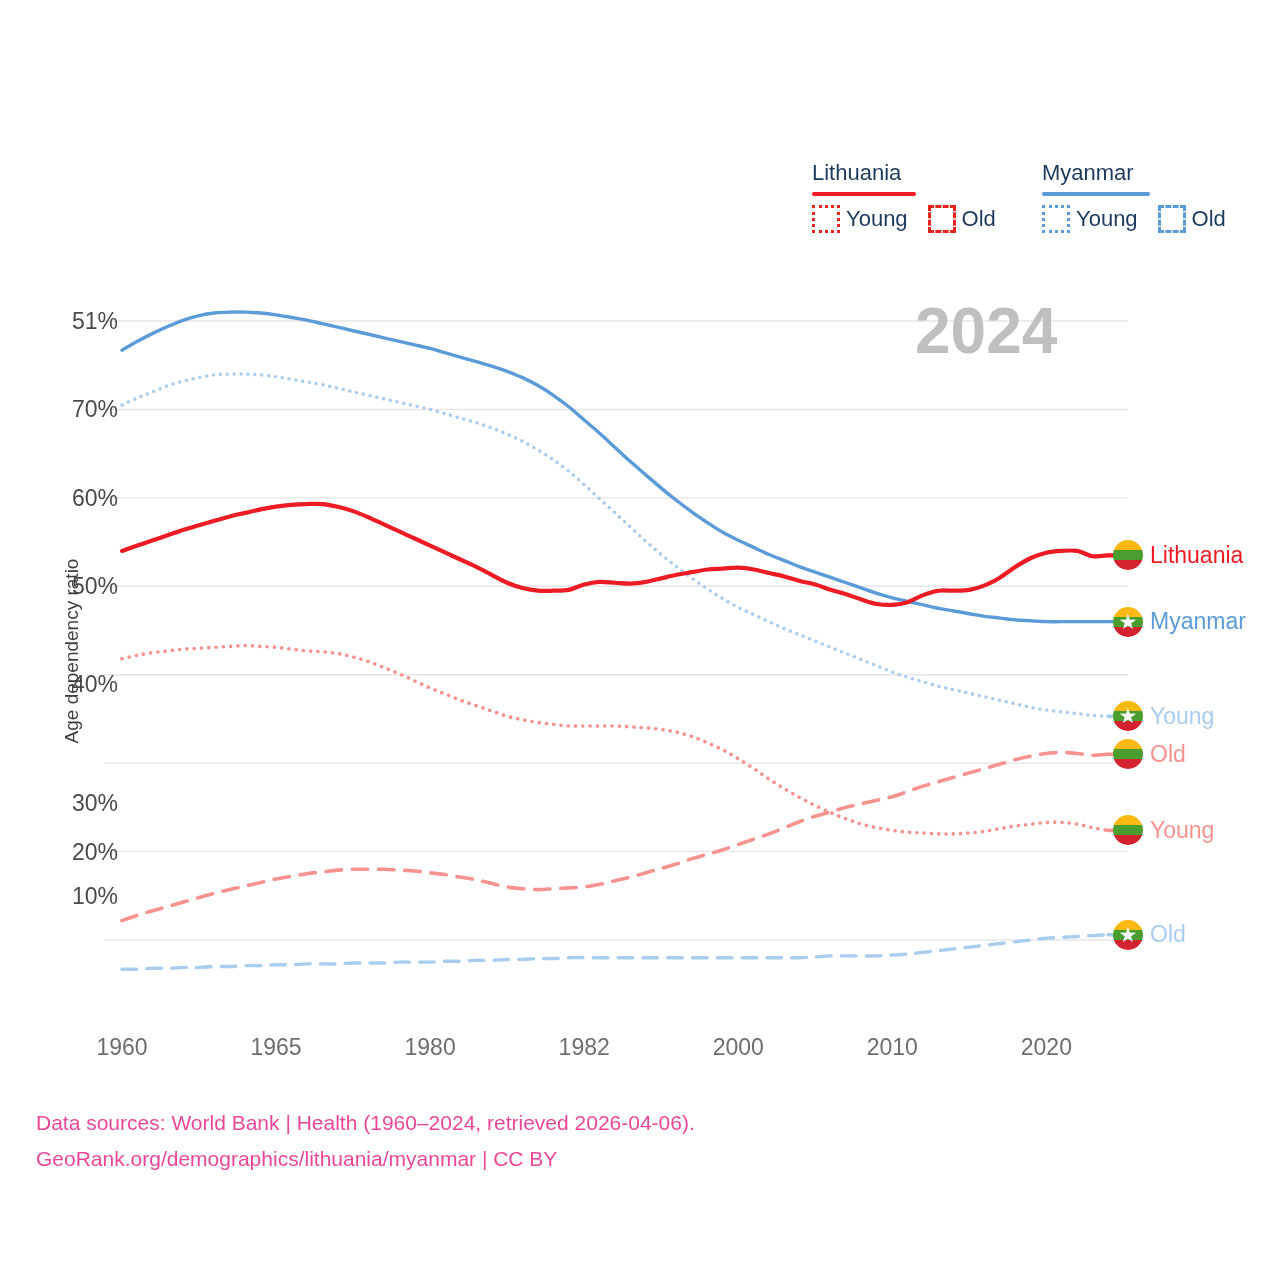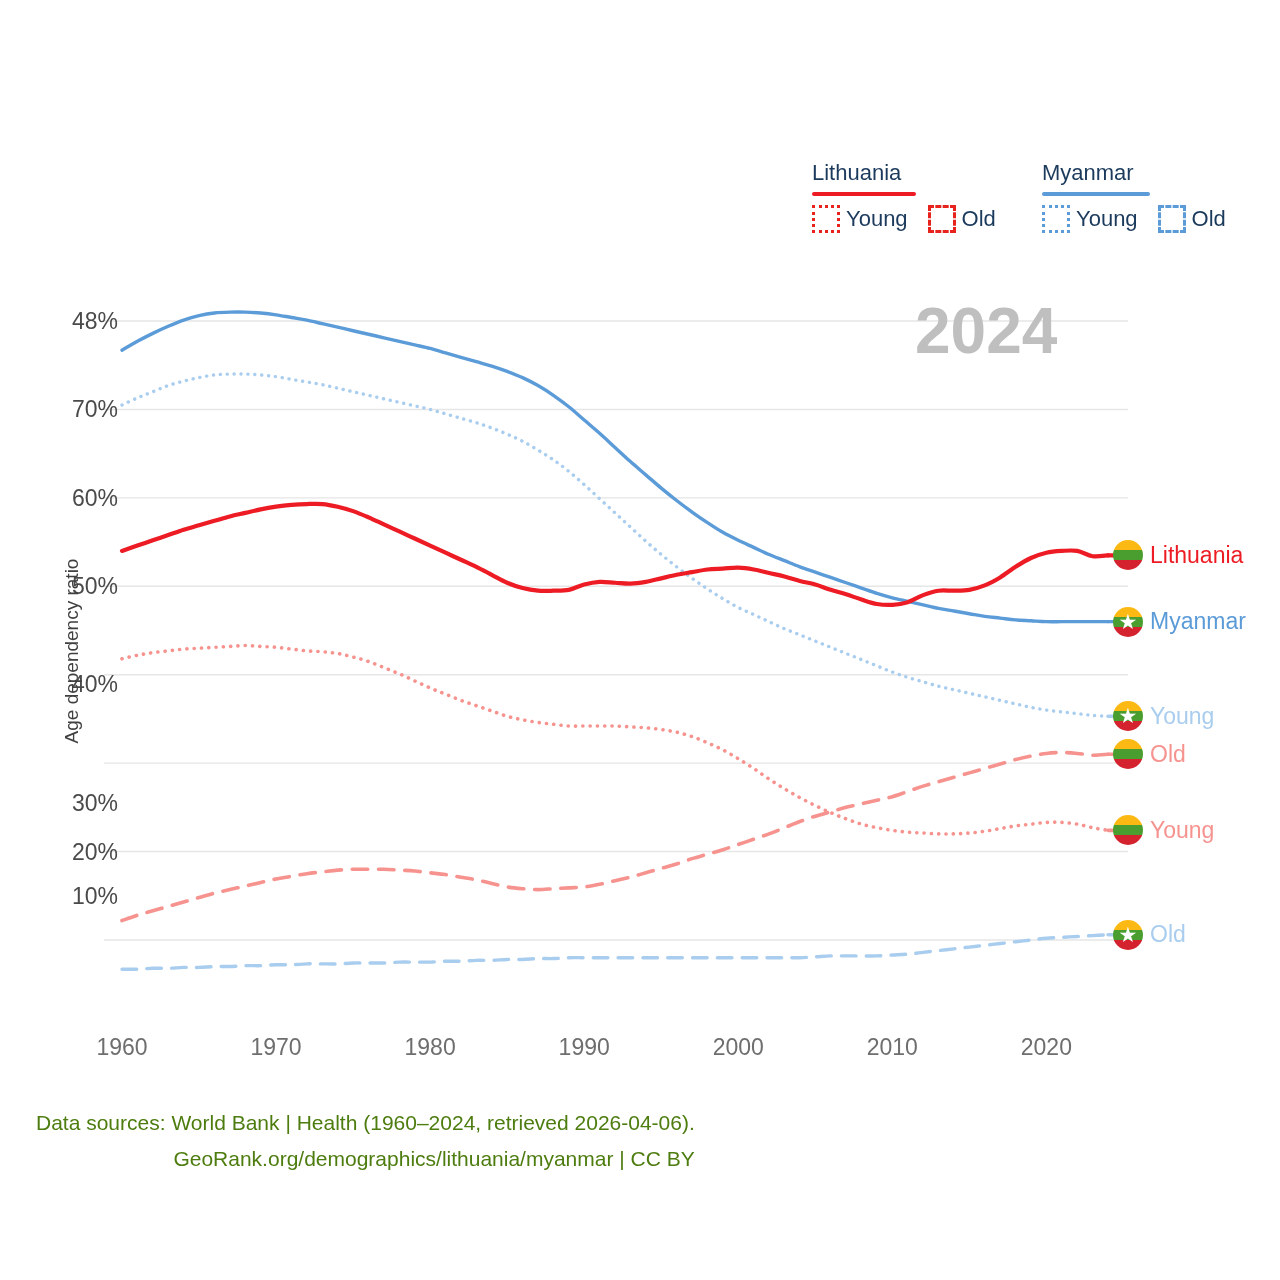--- a/index.html
+++ b/index.html
@@ -71,21 +71,21 @@
   .flag .b2{top:33.33%;background:#4a9e2f;}
   .flag .b3{top:66.66%;background:#d4232f;}
   .flag .star{
     position:absolute;left:50%;top:50%;transform:translate(-50%,-50%);
     width:20px;height:20px;color:#ffffff;line-height:20px;text-align:center;
     font-size:21px;
   }
 
   
   .footer{position:absolute;left:36px;top:1105px;}
-  .footer div{font-size:21px;color:#4d7c0f;line-height:1.72;text-align:right;}
+  .footer div{font-size:21px;color:#ec4899;line-height:1.72;}
 </style>
 </head>
 <body>
 
 <div id="root">
 
 
   <div class="legend">
     <div class="legend-row-countries">
       <div class="legend-country">
@@ -141,27 +141,27 @@
   <div class="watermark">2024</div>
 
   <div class="ytick-holder" id="ytick-holder">
       <div class="ytick" style="top: 896px;">10%</div>
       <div class="ytick" style="top: 851.571px;">20%</div>
       <div class="ytick" style="top: 763.143px; margin-top: 40px;">30%</div>
       <div class="ytick" style="top: 684px;">40%</div>
       <div class="ytick" style="top: 586.286px;">50%</div>
       <div class="ytick" style="top: 497.857px;">60%</div>
       <div class="ytick" style="top: 409.429px;">70%</div>
-      <div class="ytick" style="top: 321px;">48%</div>
+      <div class="ytick" style="top: 321px;">51%</div>
     </div>
   <div id="xtick-holder">
       <div class="xtick" style="left: 122px; top: 1034px;">1960</div>
-      <div class="xtick" style="left: 276.062px; top: 1034px;">1970</div>
+      <div class="xtick" style="left: 276.062px; top: 1034px;">1965</div>
       <div class="xtick" style="left: 430.125px; top: 1034px;">1980</div>
-      <div class="xtick" style="left: 584.188px; top: 1034px;">1990</div>
+      <div class="xtick" style="left: 584.188px; top: 1034px;">1982</div>
       <div class="xtick" style="left: 738.25px; top: 1034px;">2000</div>
       <div class="xtick" style="left: 892.312px; top: 1034px;">2010</div>
       <div class="xtick" style="left: 1046.38px; top: 1034px;">2020</div>
     </div>
 
   <div class="ylabel">Age dependency ratio</div>
 
   <div id="endlabels">
       <div class="endlabel" style="left: 1113px; top: 555.336px;">
         <div class="flag">

